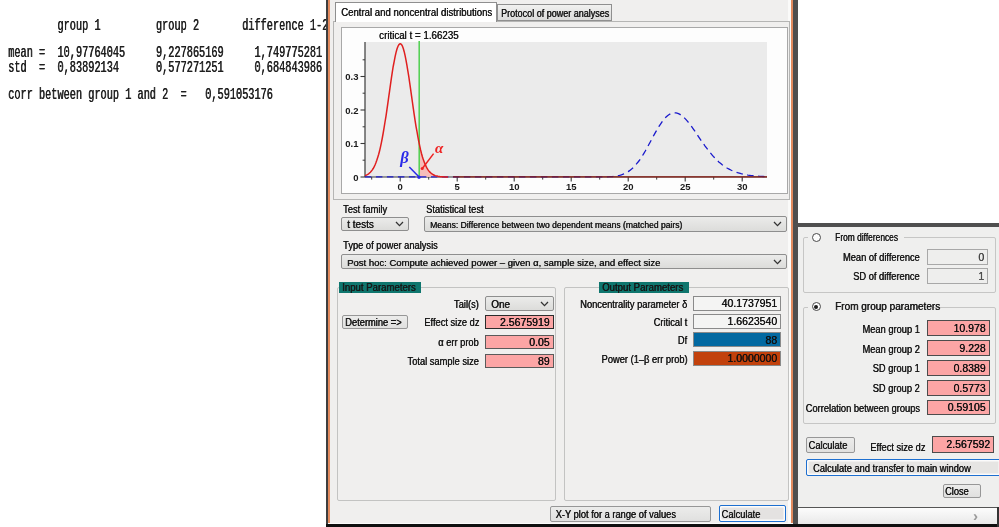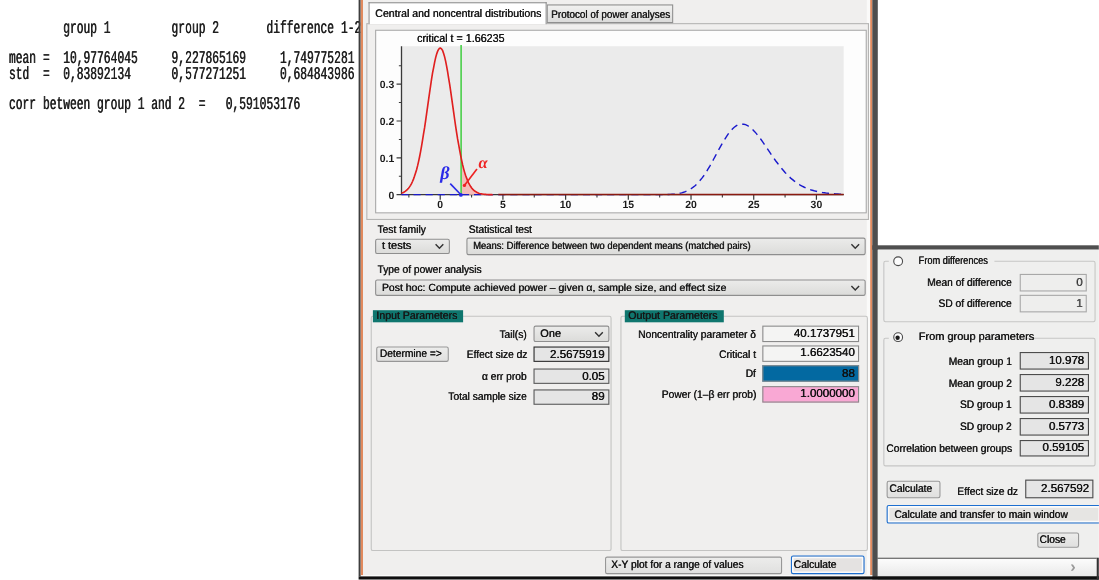--- a/index.html
+++ b/index.html
@@ -6,21 +6,21 @@
 .abs{position:absolute}
 .mono{font-family:"Liberation Mono",monospace;font-weight:400;color:#1e1e1e;font-size:12px;line-height:10.22px;transform:scale(.855,1.36);transform-origin:0 0;white-space:pre;text-shadow:.5px 0 0 #1e1e1e}
 .lbl{position:absolute;font-weight:400;text-shadow:.4px 0 0 #161616;color:#161616;font-size:10px;white-space:nowrap}
 .sx{display:inline-block;transform:scaleX(.93);transform-origin:0 50%;white-space:nowrap}
 .sxr{display:inline-block;transform:scaleX(.93);transform-origin:100% 50%;white-space:nowrap}
 .combo{position:absolute;background:linear-gradient(#ebebea,#dcdcda);border:1px solid #8e8e8e;border-radius:2px;color:#141414;font-size:10px;font-weight:400;text-shadow:.4px 0 0 #141414}
 .combo .tx{position:absolute;left:5px;top:50%;transform:translateY(-50%) }
 .chev{position:absolute;right:4px;top:50%;margin-top:-3px}
 .btn{position:absolute;background:linear-gradient(#ececeb,#e0e0df);border:1px solid #979797;border-radius:2px;color:#141414;font-size:10px;font-weight:400;text-shadow:.4px 0 0 #141414;text-align:left}
 .btn>div{position:absolute;left:0;right:0;top:50%;transform:translateY(-50%)}
-.fld{position:absolute;background:#e5e5e5;border:1px solid #5a5a5a;color:#101010;font-size:10.5px;font-weight:400;text-shadow:.4px 0 0 #101010;text-align:right}
+.fld{position:absolute;background:#fca5a5;border:1px solid #5a5a5a;color:#101010;font-size:10.5px;font-weight:400;text-shadow:.4px 0 0 #101010;text-align:right}
 .fld>div{position:absolute;right:3px;top:50%;transform:translateY(-50%)}
 .gb{position:absolute;border:1px solid #c3c3c2;border-radius:2px}
 .gbl{position:absolute;font-weight:400;text-shadow:.4px 0 0 #161616;color:#161616;font-size:10px;background:#0f766e;padding:0 3px;white-space:nowrap}
 </style></head><body>
 
 <div class="abs" style="left:8px;top:19px">
     <div class="mono">        group 1         group 2       difference 1-2
 
 mean =  10,97764045     9,227865169     1,749775281
 std  =  0,83892134      0,577271251     0,684843986
@@ -113,21 +113,21 @@
 <div class="combo" style="left:341px;top:254px;width:446px;height:15px">
     <span class="tx" style="font-size:9.5px"><span class="sx" style="transform:scaleX(1)">Post hoc: Compute achieved power – given α, sample size, and effect size</span></span>
     <svg class="chev" width="9" height="6">
       <path d="M1 1 L4.5 4.6 L8 1" stroke="#333" stroke-width="1.3" fill="none"></path>
     </svg>
   </div>
 
 <div class="gb" style="left:337px;top:287px;width:219px;height:214px"></div>
 <div class="gbl" style="left:338.5px;top:282px"><span class="sx" style="transform:scaleX(.96)">Input Parameters</span></div>
 <div class="gb" style="left:564px;top:287px;width:225px;height:214px"></div>
-<div class="gbl" style="left:568px;top:282px"><span class="sx" style="transform:scaleX(.96)">Output Parameters</span></div>
+<div class="gbl" style="left:599px;top:282px"><span class="sx" style="transform:scaleX(.96)">Output Parameters</span></div>
 
 <div class="lbl" style="right:520px;top:299px"><span class="sxr">Tail(s)</span></div>
 <div class="combo" style="left:485px;top:296px;width:68.5px;height:15px">
     <span class="tx">One</span>
     <svg class="chev" width="9" height="6">
       <path d="M1 1 L4.5 4.6 L8 1" stroke="#333" stroke-width="1.3" fill="none"></path>
     </svg>
   </div>
 <div class="btn" style="left:341.5px;top:315px;width:66px;height:13.5px">
     <div><span class="sx" style="transform-origin:50% 50%;transform:scaleX(.93)">Determine =&gt;</span></div>
@@ -151,21 +151,21 @@
   </div>
 <div class="lbl" style="right:312px;top:316.5px"><span class="sxr">Critical t</span></div>
 <div class="fld" style="left:693px;top:313.5px;width:88px;height:15px;background:#f4f4f3;border-color:#8a8a8a">
     <div>1.6623540</div>
   </div>
 <div class="lbl" style="right:312px;top:335px"><span class="sxr">Df</span></div>
 <div class="fld" style="left:693px;top:332px;width:88px;height:15px;background:#0369a1;border-color:#8a8a8a">
     <div>88</div>
   </div>
 <div class="lbl" style="right:312px;top:353.5px"><span class="sxr">Power (1–β err prob)</span></div>
-<div class="fld" style="left:693px;top:350.5px;width:88px;height:15px;background:#f9a8d4;border-color:#8a8a8a">
+<div class="fld" style="left:693px;top:350.5px;width:88px;height:15px;background:#c2410c;border-color:#8a8a8a">
     <div>1.0000000</div>
   </div>
 
 <div class="btn" style="left:549.5px;top:506px;width:161px;height:16px">
     <div><span class="sx" style="transform-origin:50% 50%;transform:scaleX(.93)">X-Y plot for a range of values</span></div>
   </div>
 <div class="btn" style="left:719px;top:505px;width:67px;height:17px;border:1.8px solid #1d6fd0;background:#e4e2e1;box-shadow:inset 0 0 0 1.5px #fbfbfb">
     <div><span class="sx" style="transform-origin:50% 50%;transform:scaleX(.93)">Calculate</span></div>
   </div>
 

